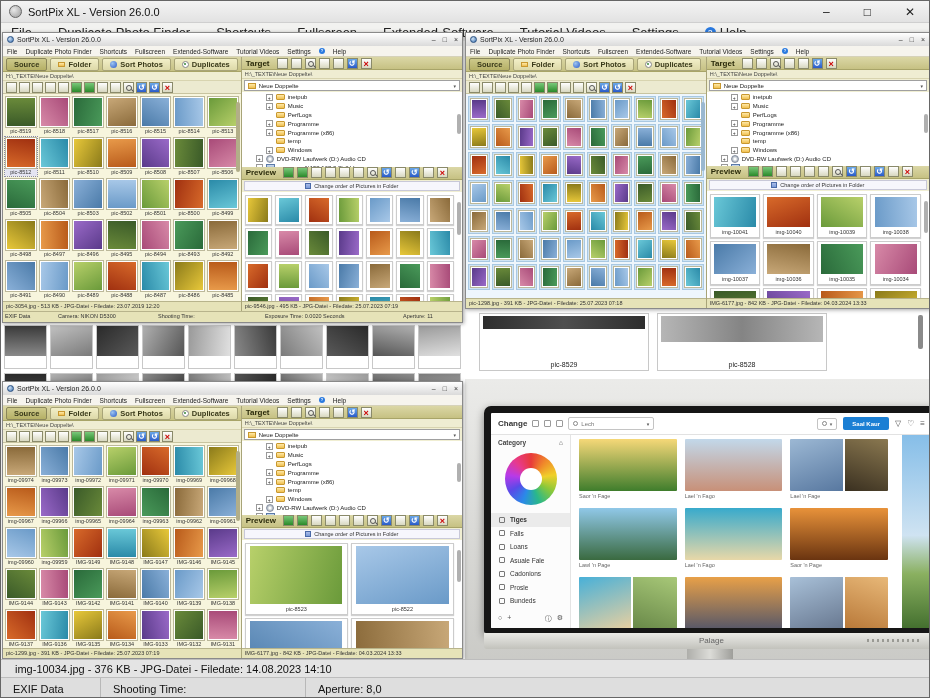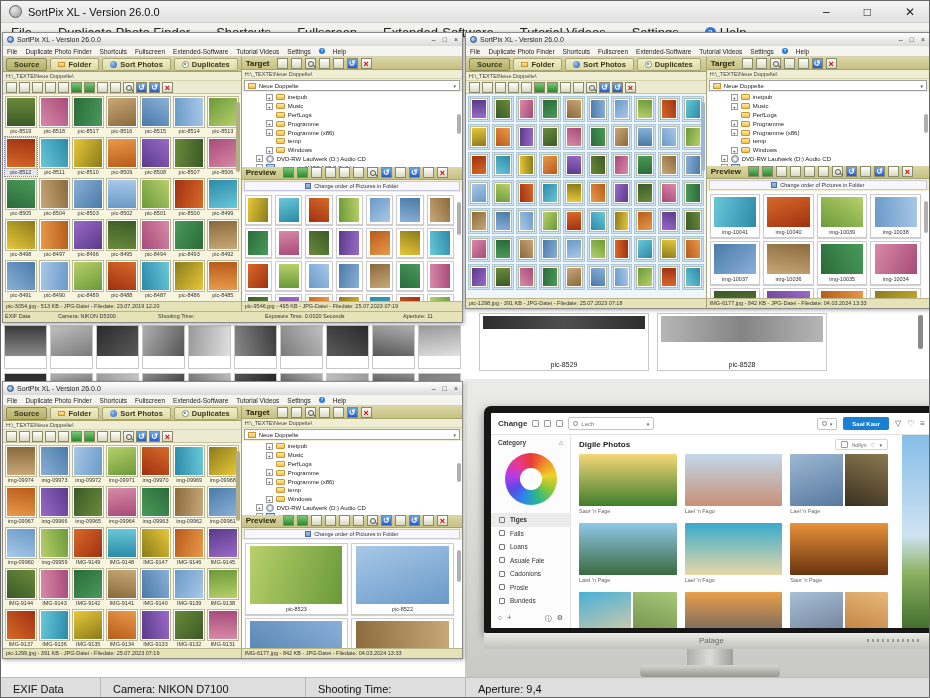--- a/index.html
+++ b/index.html
@@ -1422,29 +1422,20 @@
               <div class="sb-foot">
                 <span>○</span>
                 <span>+</span>
                 <span class="r">
                   <span>ⓘ</span>
                   <span>⚙</span>
                 </span>
               </div>
             </div>
             <div class="mon-main">
-              <div class="main-head">
-                <span class="sec-title">Digile Photos</span>
-                <span class="sort-box">
-                  <span class="tiny-ic"></span>
-                  <span>hollyn</span>
-                  <span>♡</span>
-                  <span class="ddarr">▾</span>
-                </span>
-              </div>
               <div class="pgrid3">
                 <div class="mcell">
                   <div class="mimg" style="background: linear-gradient(rgb(246, 216, 120), rgb(63, 125, 44));"></div>
                   <div class="mcap">Saor 'n Fage</div>
                 </div>
                 <div class="mcell">
                   <div class="mimg" style="background: linear-gradient(rgb(194, 216, 234), rgb(200, 144, 120));"></div>
                   <div class="mcap">Lael 'n Fago</div>
                 </div>
                 <div class="mcell">
@@ -1488,21 +1479,21 @@
         </div>
     </div>
     <div class="mon-chin">
       <span>Palage</span>
       <span class="chin-dots"></span>
     </div>
     <div class="mon-neck"></div>
     <div class="mon-base"></div>
   </div>
 
+  <div class="main-statusbar">img-10034.jpg - 376 KB - JPG-Datei - Filedate: 14.08.2023 14:10</div>
 
   <div class="main-exifbar">
     <span class="exif-seg">EXIF Data</span>
-    <span class="exif-seg">Camera: NIKON D7100</span>
     <span class="exif-seg">Shooting Time:</span>
-    <span class="exif-seg" style="border-right:none;">Aperture: 9,4</span>
+    <span class="exif-seg" style="border-right:none;">Aperture: 8,0</span>
   </div>
 
 </div>
 
 </body></html>

